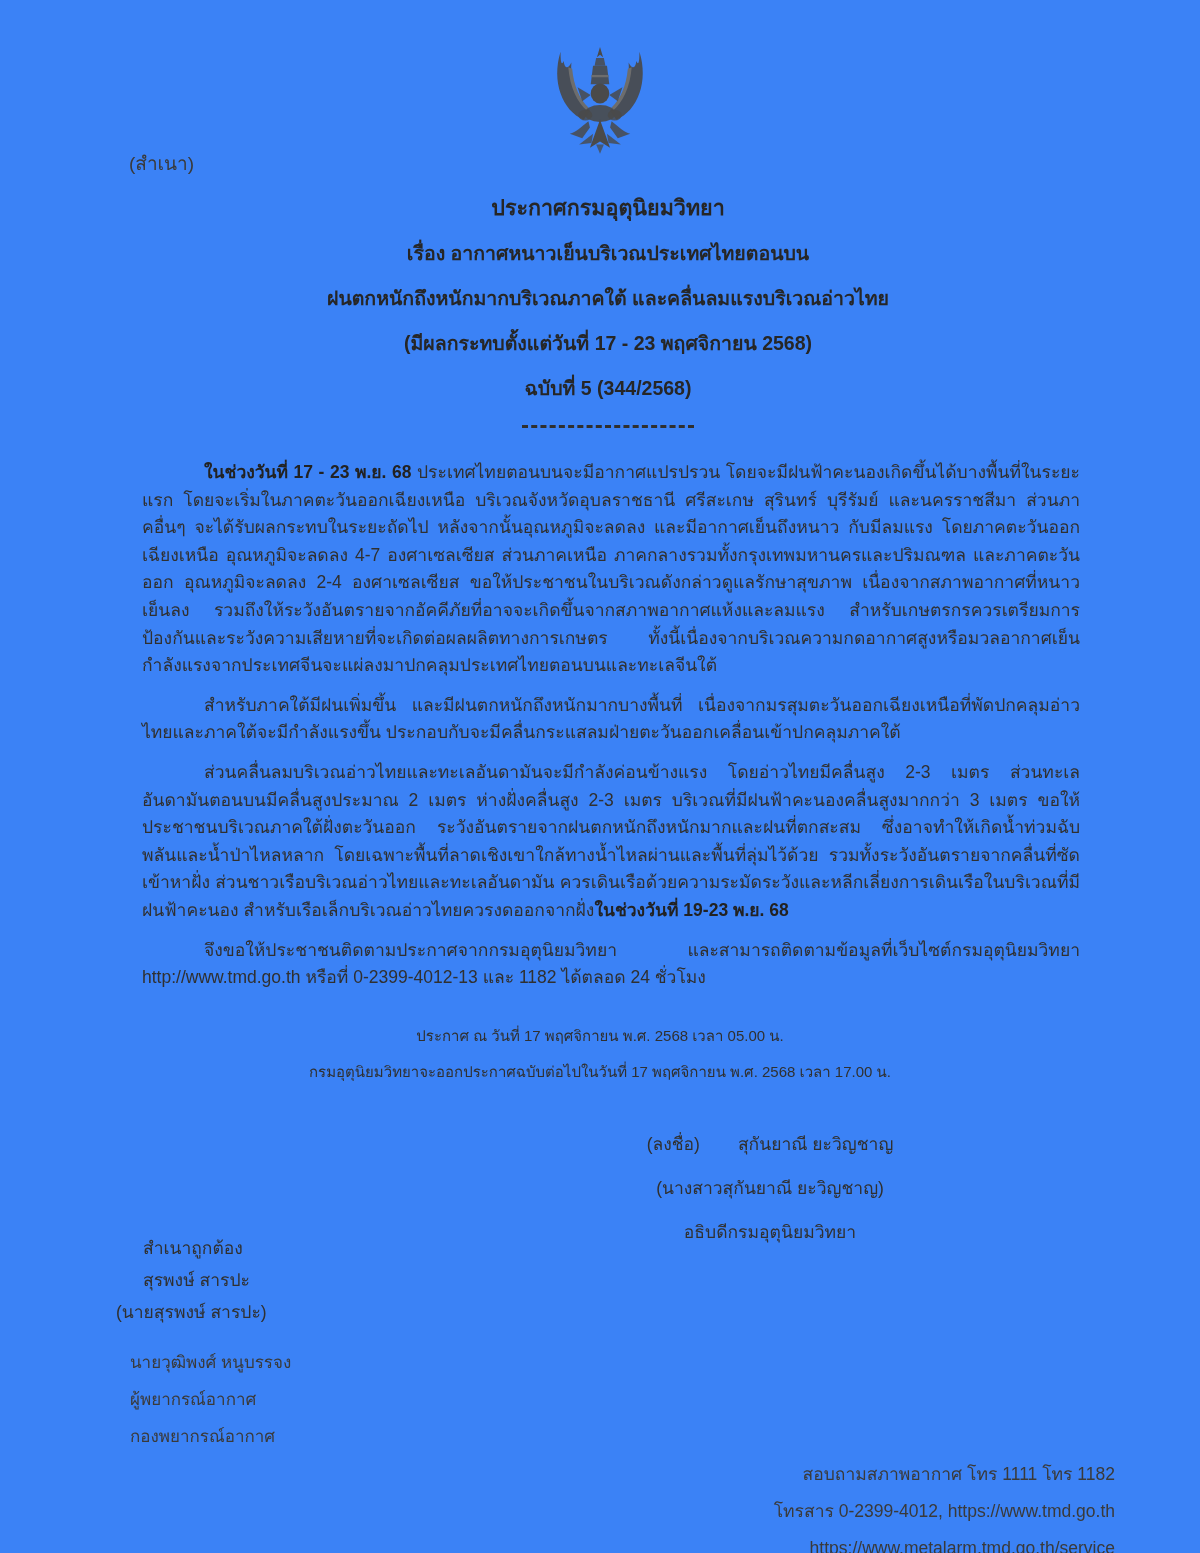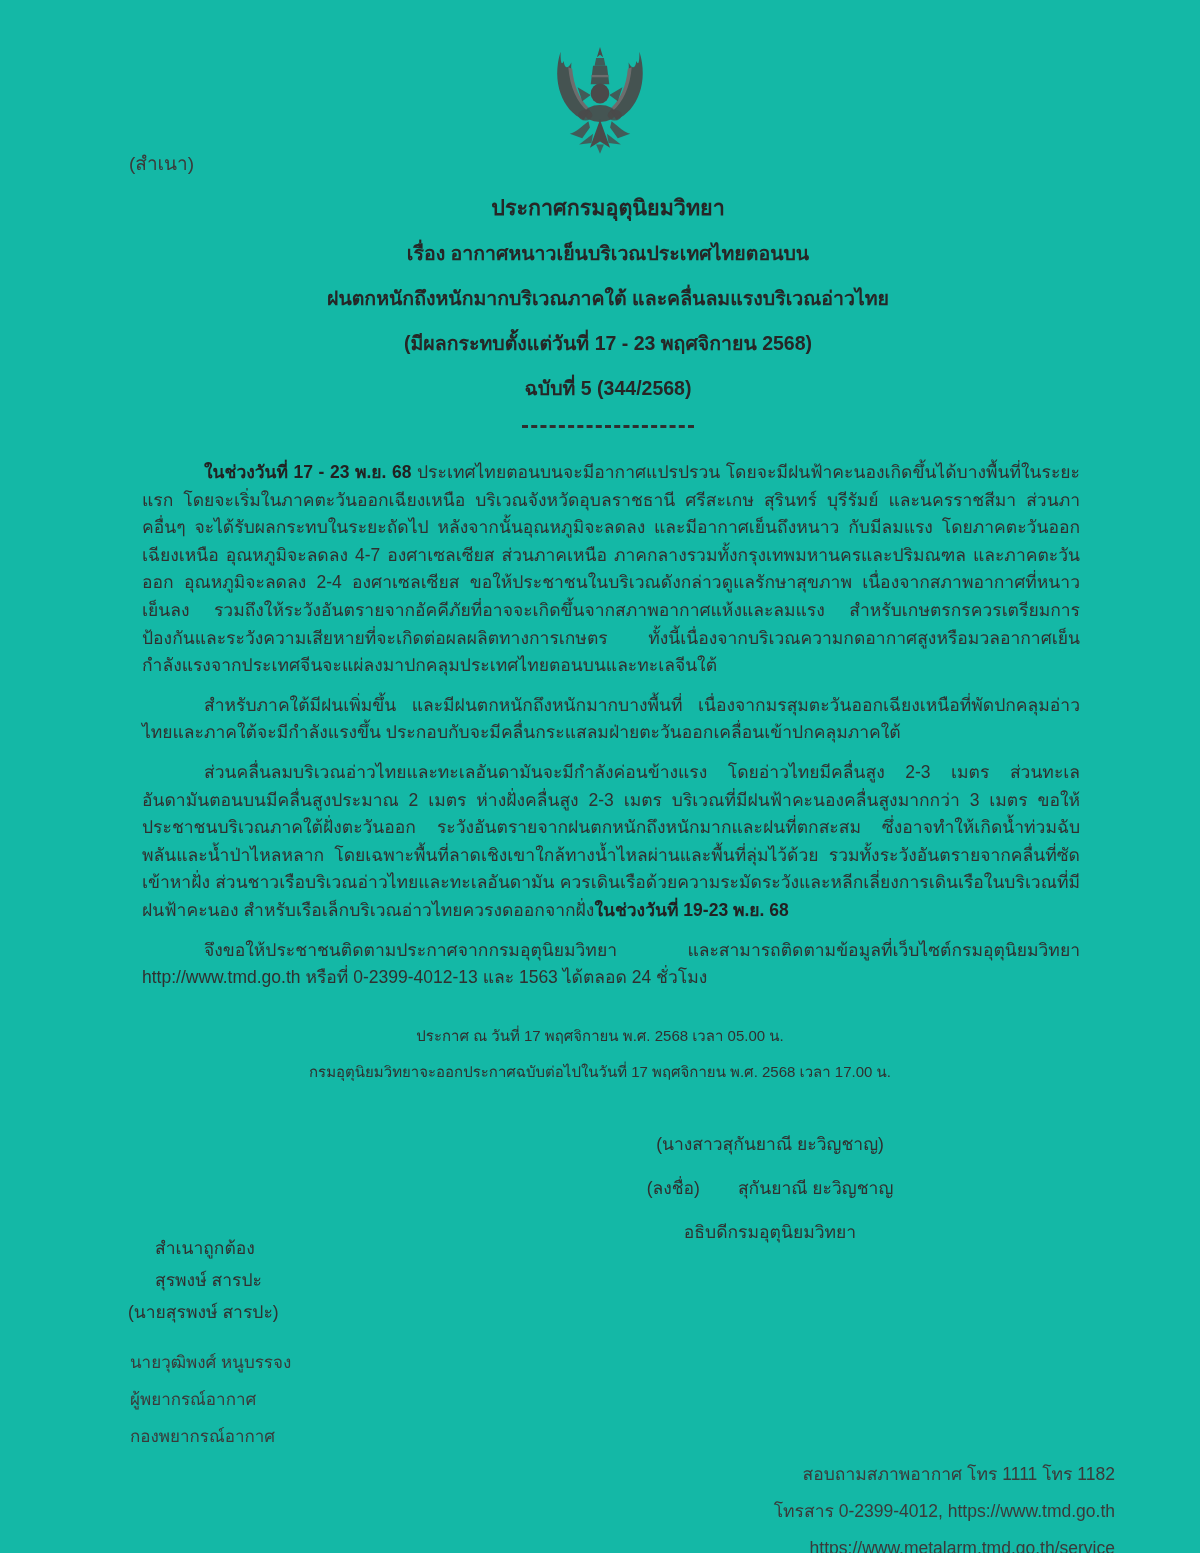--- a/index.html
+++ b/index.html
@@ -1,20 +1,20 @@
 <!DOCTYPE html>
 <html><head>
 <meta charset="utf-8">
 <style>
   html,body{margin:0;padding:0;background:#e8e8e8;}
   .page{
     position:relative;
     width:1200px;height:1553px;
     margin:0 auto;
-    background:#14b8a6;
+    background:#3b82f6;
     font-family:"Liberation Sans","DejaVu Sans",sans-serif;
     color:#2e2e2e;
     overflow:hidden;
   }
   .emblem{
     position:absolute;top:36px;left:50%;transform:translateX(-50%);
     width:116px;height:132px;
   }
   .copy-label{
     position:absolute;left:129px;top:148px;
@@ -41,21 +41,21 @@
     text-align:center;font-size:15px;color:#303030;
   }
   .announce div{height:36px;line-height:36px;}
   .signature{
     position:absolute;left:575px;top:1122px;width:390px;
     font-size:17.5px;color:#303030;text-align:center;
   }
   .signature .sig-row{height:44px;line-height:44px;}
   .sig-gap{display:inline-block;width:38px;}
   .certify{
-    position:absolute;left:128px;top:1232px;
+    position:absolute;left:116px;top:1232px;
     font-size:17.5px;color:#303030;
   }
   .certify div{height:32px;line-height:32px;}
   .certify .ind{padding-left:27px;}
   .footer-left{
     position:absolute;left:130px;top:1344px;
     font-size:17px;color:#3a3a3a;
   }
   .footer-left div{height:37px;line-height:37px;}
   .footer-right{
@@ -115,31 +115,31 @@
     <div class="h-line">ฝนตกหนักถึงหนักมากบริเวณภาคใต้ และคลื่นลมแรงบริเวณอ่าวไทย</div>
     <div class="h-line">(มีผลกระทบตั้งแต่วันที่ 17 - 23 พฤศจิกายน 2568)</div>
     <div class="h-line">ฉบับที่ 5 (344/2568)</div>
     <div class="divider"></div>
   </div>
 
   <div class="body-text">
     <p><strong>ในช่วงวันที่ 17 - 23 พ.ย. 68</strong><span> ประเทศไทยตอนบนจะมีอากาศแปรปรวน โดยจะมีฝนฟ้าคะนองเกิดขึ้นได้บางพื้นที่ในระยะแรก โดยจะเริ่มในภาคตะวันออกเฉียงเหนือ บริเวณจังหวัดอุบลราชธานี ศรีสะเกษ สุรินทร์ บุรีรัมย์ และนครราชสีมา ส่วนภาคอื่นๆ จะได้รับผลกระทบในระยะถัดไป หลังจากนั้นอุณหภูมิจะลดลง และมีอากาศเย็นถึงหนาว กับมีลมแรง โดยภาคตะวันออกเฉียงเหนือ อุณหภูมิจะลดลง 4-7 องศาเซลเซียส ส่วนภาคเหนือ ภาคกลางรวมทั้งกรุงเทพมหานครและปริมณฑล และภาคตะวันออก อุณหภูมิจะลดลง 2-4 องศาเซลเซียส ขอให้ประชาชนในบริเวณดังกล่าวดูแลรักษาสุขภาพ เนื่องจากสภาพอากาศที่หนาวเย็นลง รวมถึงให้ระวังอันตรายจากอัคคีภัยที่อาจจะเกิดขึ้นจากสภาพอากาศแห้งและลมแรง สำหรับเกษตรกรควรเตรียมการป้องกันและระวังความเสียหายที่จะเกิดต่อผลผลิตทางการเกษตร ทั้งนี้เนื่องจากบริเวณความกดอากาศสูงหรือมวลอากาศเย็นกำลังแรงจากประเทศจีนจะแผ่ลงมาปกคลุมประเทศไทยตอนบนและทะเลจีนใต้</span></p>
     <p>สำหรับภาคใต้มีฝนเพิ่มขึ้น และมีฝนตกหนักถึงหนักมากบางพื้นที่ เนื่องจากมรสุมตะวันออกเฉียงเหนือที่พัดปกคลุมอ่าวไทยและภาคใต้จะมีกำลังแรงขึ้น ประกอบกับจะมีคลื่นกระแสลมฝ่ายตะวันออกเคลื่อนเข้าปกคลุมภาคใต้</p>
     <p><span>ส่วนคลื่นลมบริเวณอ่าวไทยและทะเลอันดามันจะมีกำลังค่อนข้างแรง โดยอ่าวไทยมีคลื่นสูง 2-3 เมตร ส่วนทะเลอันดามันตอนบนมีคลื่นสูงประมาณ 2 เมตร ห่างฝั่งคลื่นสูง 2-3 เมตร บริเวณที่มีฝนฟ้าคะนองคลื่นสูงมากกว่า 3 เมตร ขอให้ประชาชนบริเวณภาคใต้ฝั่งตะวันออก ระวังอันตรายจากฝนตกหนักถึงหนักมากและฝนที่ตกสะสม ซึ่งอาจทำให้เกิดน้ำท่วมฉับพลันและน้ำป่าไหลหลาก โดยเฉพาะพื้นที่ลาดเชิงเขาใกล้ทางน้ำไหลผ่านและพื้นที่ลุ่มไว้ด้วย รวมทั้งระวังอันตรายจากคลื่นที่ซัดเข้าหาฝั่ง ส่วนชาวเรือบริเวณอ่าวไทยและทะเลอันดามัน ควรเดินเรือด้วยความระมัดระวังและหลีกเลี่ยงการเดินเรือในบริเวณที่มีฝนฟ้าคะนอง สำหรับเรือเล็กบริเวณอ่าวไทยควรงดออกจากฝั่ง</span><strong>ในช่วงวันที่ 19-23 พ.ย. 68</strong></p>
-    <p>จึงขอให้ประชาชนติดตามประกาศจากกรมอุตุนิยมวิทยา และสามารถติดตามข้อมูลที่เว็บไซต์กรมอุตุนิยมวิทยา http://www.tmd.go.th หรือที่ 0-2399-4012-13 และ 1563 ได้ตลอด 24 ชั่วโมง</p>
+    <p>จึงขอให้ประชาชนติดตามประกาศจากกรมอุตุนิยมวิทยา และสามารถติดตามข้อมูลที่เว็บไซต์กรมอุตุนิยมวิทยา http://www.tmd.go.th หรือที่ 0-2399-4012-13 และ 1182 ได้ตลอด 24 ชั่วโมง</p>
   </div>
 
   <div class="announce">
     <div>ประกาศ ณ วันที่ 17 พฤศจิกายน พ.ศ. 2568 เวลา 05.00 น.</div>
     <div>กรมอุตุนิยมวิทยาจะออกประกาศฉบับต่อไปในวันที่ 17 พฤศจิกายน พ.ศ. 2568 เวลา 17.00 น.</div>
   </div>
 
   <div class="signature">
+    <div class="sig-row"><span>(ลงชื่อ)</span><span class="sig-gap"></span><span>สุกันยาณี ยะวิญชาญ</span></div>
     <div class="sig-row">(นางสาวสุกันยาณี ยะวิญชาญ)</div>
-    <div class="sig-row"><span>(ลงชื่อ)</span><span class="sig-gap"></span><span>สุกันยาณี ยะวิญชาญ</span></div>
     <div class="sig-row">อธิบดีกรมอุตุนิยมวิทยา</div>
   </div>
 
   <div class="certify">
     <div class="ind">สำเนาถูกต้อง</div>
     <div class="ind">สุรพงษ์ สารปะ</div>
     <div>(นายสุรพงษ์ สารปะ)</div>
   </div>
 
   <div class="footer-left">

